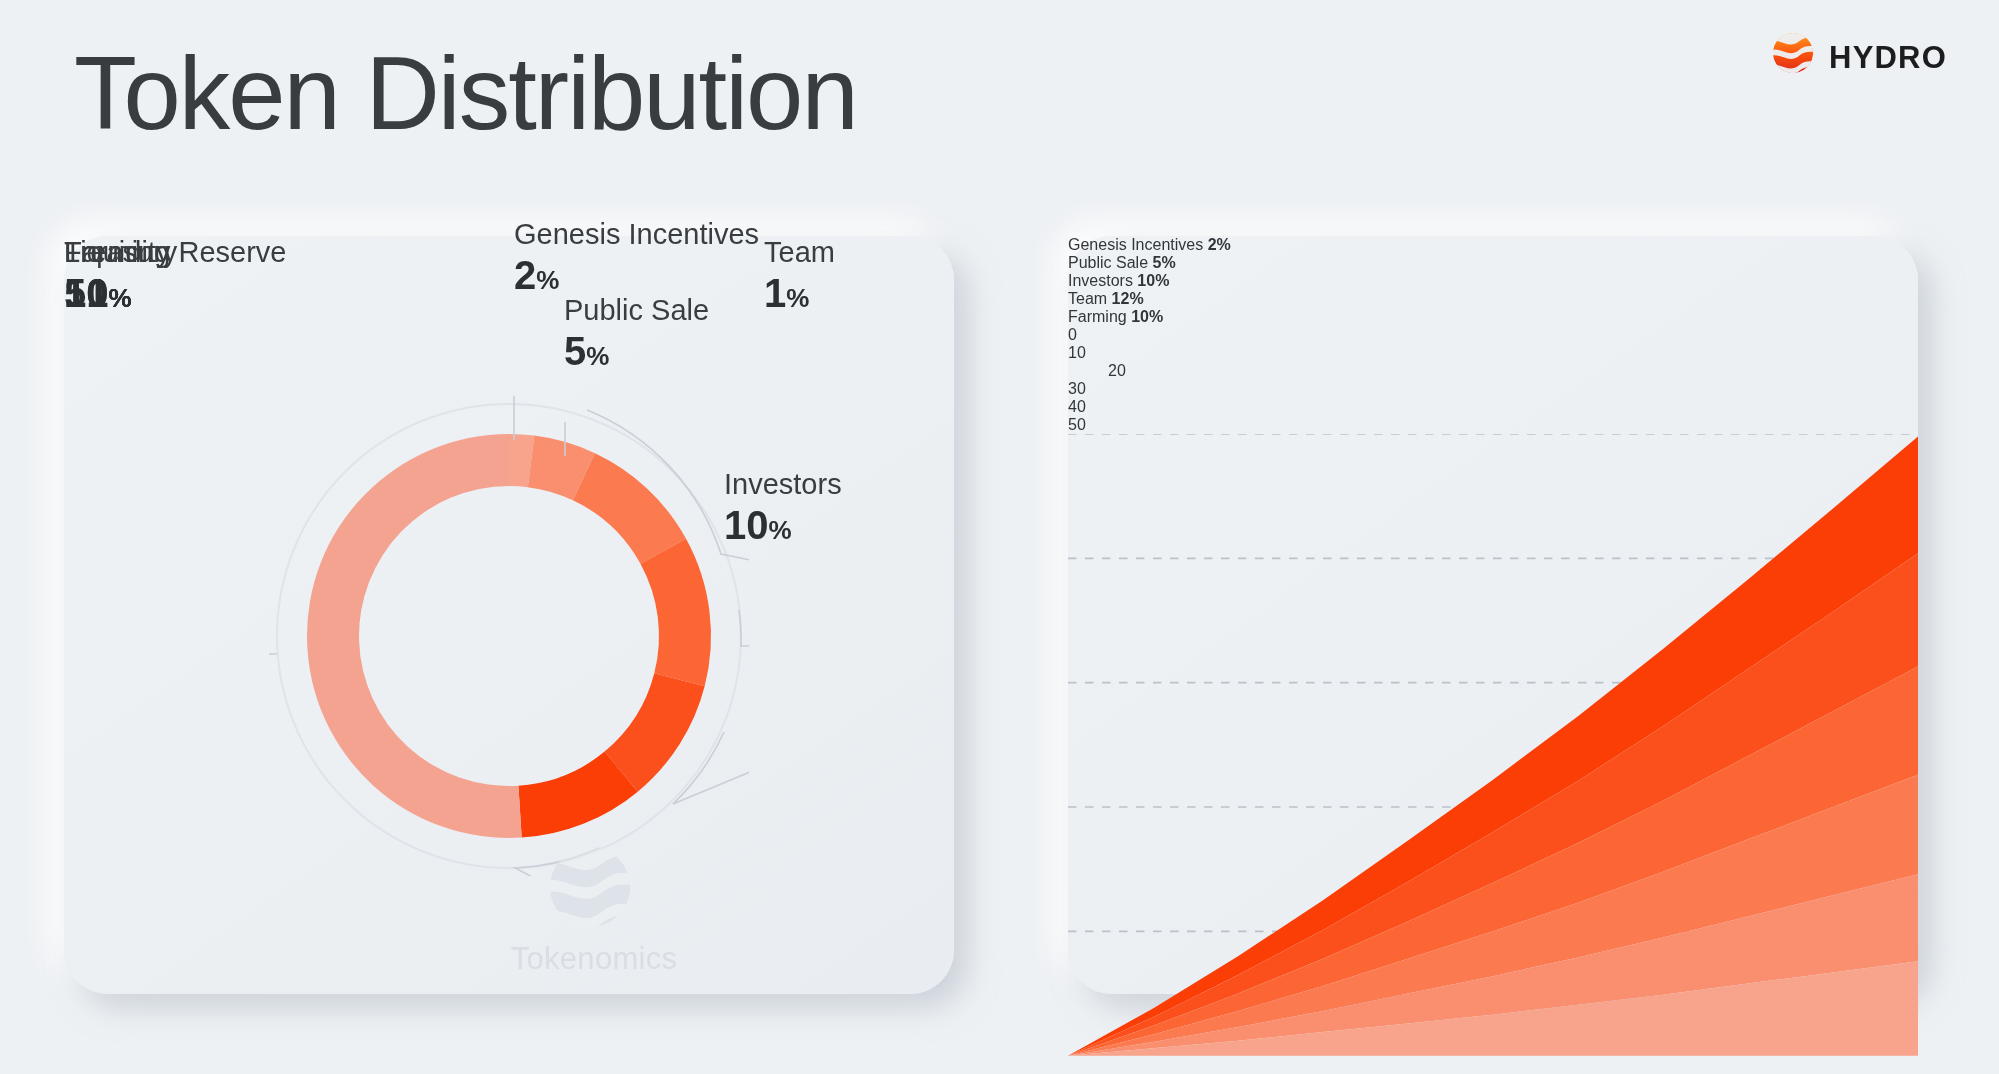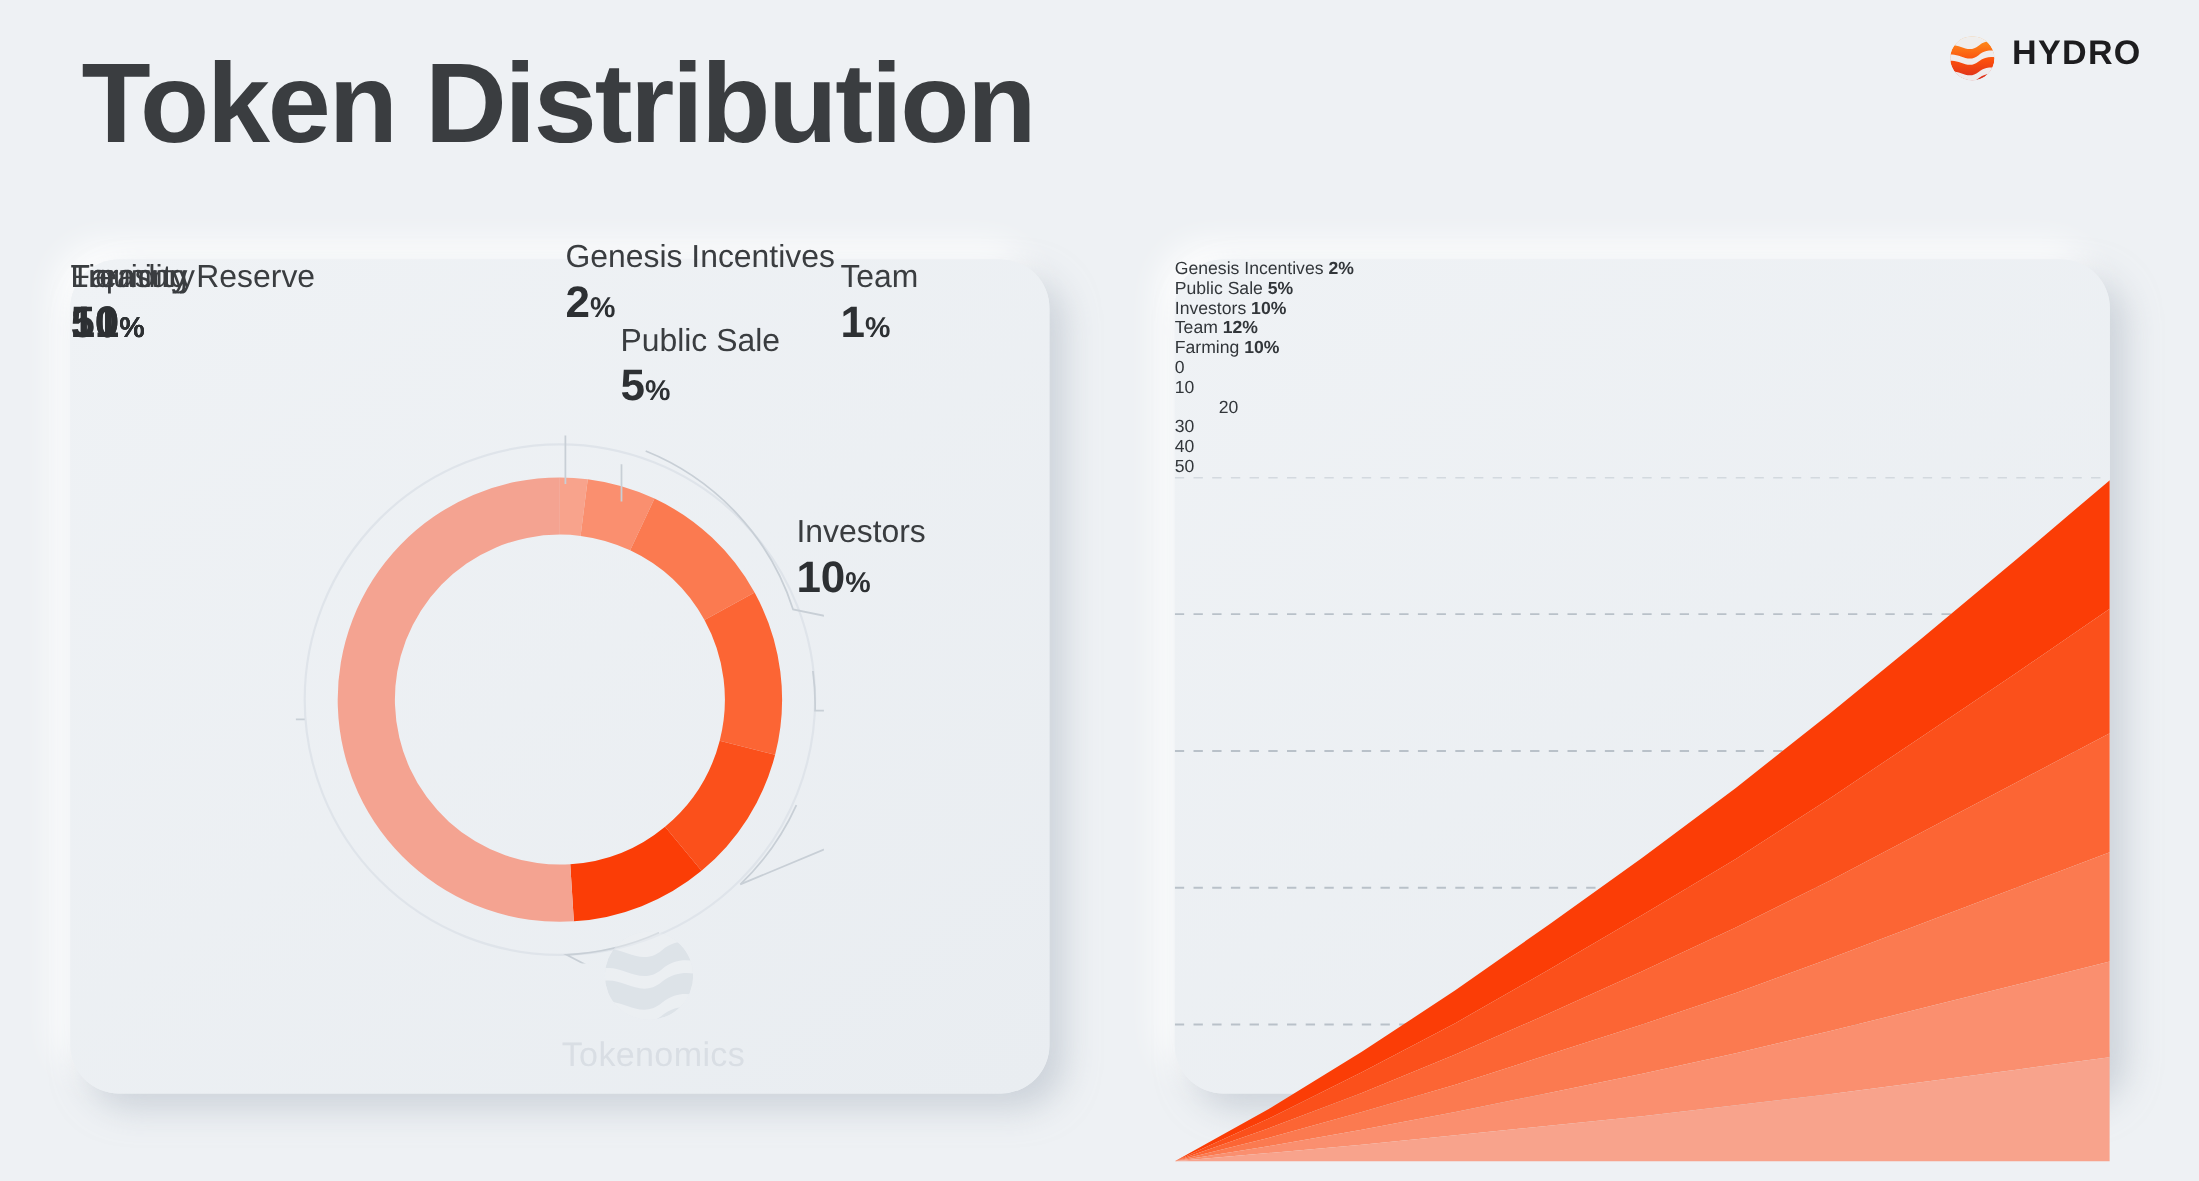--- a/index.html
+++ b/index.html
@@ -9,29 +9,29 @@
     font-family:"Liberation Sans", sans-serif;
     color:#32363a;
     position:relative;
   }
 
   
   #page-title {
     position:absolute;
     left:74px; top:36px;
     font-size:103px;
-    font-weight:bold;
+    font-weight:normal;
     letter-spacing:-2px;
     color:#3a3d40;
     line-height:1.12;
   }
   #brand {
     position:absolute;
     right:52px; top:30px;
-    display:flex; align-items:flex-start; gap:13px;
+    display:flex; align-items:flex-end; gap:13px;
   }
   #brand .logo-mark { width:46px; height:46px; display:block; }
   #brand .brand-name {
     font-size:31px; font-weight:bold;
     letter-spacing:1.2px; color:#1d1d1f;
   }
 
   
   .card {
     position:absolute;

